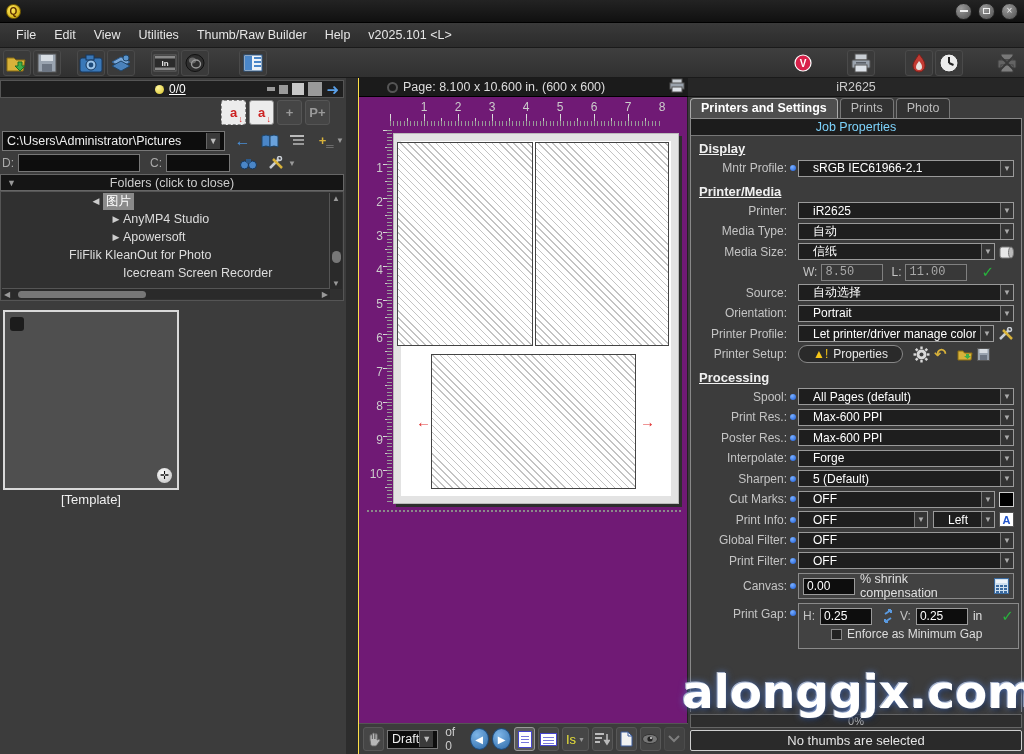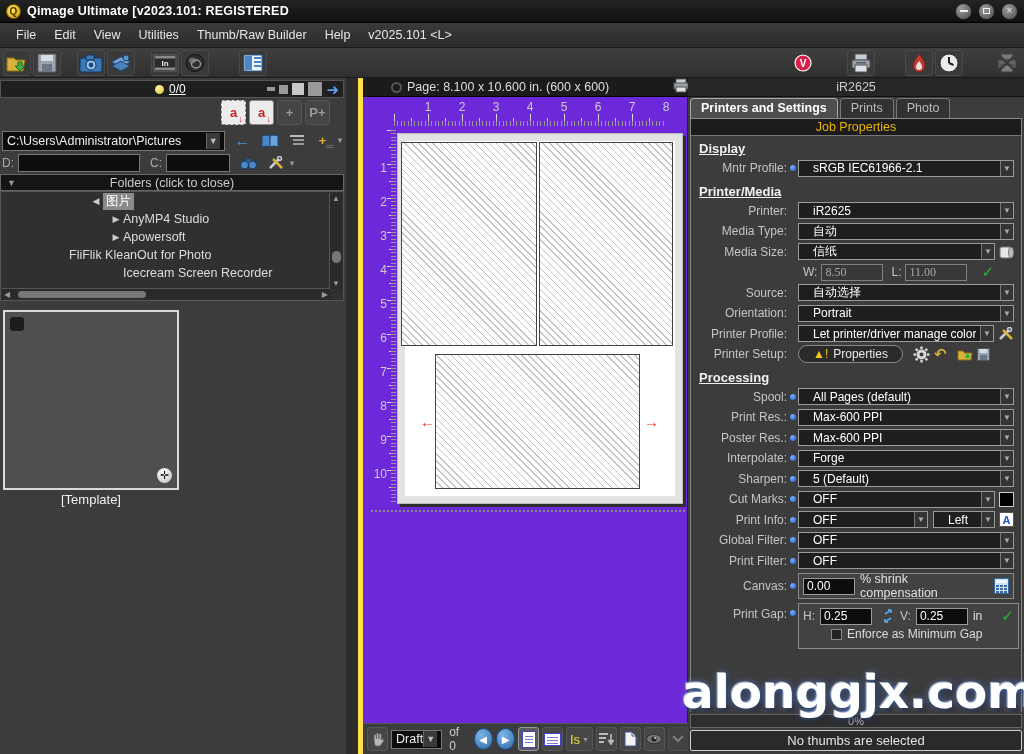--- a/index.html
+++ b/index.html
@@ -61,21 +61,21 @@
   .hsb .a{position:absolute;top:0;color:#999;font-size:8px;line-height:11px}
 
   .thumb{position:absolute;left:3px;top:232px;width:176px;height:180px;background:#4f4f4f;border:2px solid #d9d9d9}
   .thumb .chk{position:absolute;left:5px;top:5px;width:14px;height:14px;background:#1c1c1c;border-radius:3px}
   .thumb .plus{position:absolute;right:5px;bottom:5px;width:15px;height:15px;border-radius:50%;background:radial-gradient(circle at 40% 35%,#fff,#bbb);color:#111;font-size:11px;font-weight:bold;display:flex;align-items:center;justify-content:center}
   .thumblbl{position:absolute;left:3px;top:414px;width:176px;text-align:center;font-size:13px;color:#f0f0f0}
 
   .vdivider{position:absolute;left:346px;top:78px;width:12px;height:676px;background:#2c2c2c}
 
   
-  .center{position:absolute;left:358px;top:78px;width:330px;height:676px;background:#6d28d9;border-left:5px solid #fde047;border-right:1px solid #222}
+  .center{position:absolute;left:358px;top:78px;width:330px;height:676px;background:#701a75;border-left:1px solid #fde047;border-right:1px solid #222}
   .pg-hdr{position:absolute;left:0;top:0;width:330px;height:19px;background:#1b1b1b;border-bottom:1px solid #000;display:flex;align-items:center;color:#ddd;font-size:12.5px}
   .ring{width:11px;height:11px;border-radius:50%;border:2px solid #555;margin:0 5px 0 28px}
   .pg-hdr .pic{margin-left:auto;margin-right:4px}
   .hnum{position:absolute;top:22px;font-size:12px;color:#ccc;transform:translateX(-50%)}
   .hticks{position:absolute;left:31px;top:36px;width:272px;height:12px;
     background:
       repeating-linear-gradient(to right,#999 0 1px,transparent 1px 3.4px) left bottom/100% 5px no-repeat,
       repeating-linear-gradient(to right,#ccc 0 1px,transparent 1px 17px) left bottom/100% 8px no-repeat,
       repeating-linear-gradient(to right,#ddd 0 1px,transparent 1px 34px) left bottom/100% 12px no-repeat}
   .vnum{position:absolute;left:8px;width:16px;text-align:right;font-size:12px;color:#ccc;transform:translateY(-50%)}
@@ -100,32 +100,32 @@
   .pgico i{position:absolute;left:2px;right:2px;height:1px;background:#7777dd}
   .isbtn{color:#e8e13a;font-weight:normal;font-size:13px}
 
   
   .right{position:absolute;left:688px;top:78px;width:336px;height:676px;background:#3c3c3c}
   .r-hdr{position:absolute;left:0;top:0;width:336px;height:19px;background:#262626;border-bottom:1px solid #111;text-align:center;font-size:12.5px;color:#ccc;line-height:18px}
   .tabs{position:absolute;left:2px;top:20px;height:20px;display:flex;gap:2px}
   .tab{padding:2px 10px;font-size:12.5px;border:1px solid #777;border-bottom:none;border-radius:4px 4px 0 0;background:#323232;color:#bbb;line-height:15px}
   .tab.active{background:#4e4e4e;color:#fff;font-weight:bold;border-color:#aaa}
   .r-frame{position:absolute;left:2px;top:40px;width:332px;height:594px;border:1px solid #888;border-bottom:none;background:#3c3c3c;overflow:hidden}
-  .jobbar{height:17px;background:#1c1c1c;border-bottom:1px solid #777;text-align:center;font-size:12.5px;color:#eab308;line-height:16px}
+  .jobbar{height:17px;background:#1c1c1c;border-bottom:1px solid #777;text-align:center;font-size:12.5px;color:#7dd3fc;line-height:16px}
   .sechead{font-size:13px;font-weight:bold;color:#f0f0f0;text-decoration:underline;padding:5px 0 2px 8px;height:22px}
   .prow{height:20.5px;display:flex;align-items:center;padding:0 7px 0 0}
   .plabel{width:96px;text-align:right;font-size:12px;color:#c4c4c4;flex:none}
   .bdot{width:11px;flex:none;display:flex;align-items:center;justify-content:center}
   .bdot i{width:6px;height:6px;border-radius:50%;background:radial-gradient(circle at 35% 30%,#7ab0ff,#1d5dd8)}
   .dd{flex:1;height:17px;background:#1e1e1e;border:1px solid #9a9a9a;color:#fff;font-size:12px;display:flex;align-items:center;padding-left:14px;min-width:0}
   .dd .t{white-space:nowrap;overflow:hidden}
   .dd .da{margin-left:auto;width:13px;height:100%;background:#343434;border-left:1px solid #777;color:#aaa;font-size:8px;display:flex;align-items:center;justify-content:center;flex:none}
   .ddfix{flex:none}
   .icsp{flex:none;margin-left:4px;display:flex;align-items:center;justify-content:center}
-  .gin{width:62px;height:17px;background:#383838;border:1px solid #808080;color:#a8a8a8;font-size:12px;padding:0 3px;font-family:Liberation Serif, serif}
+  .gin{width:62px;height:17px;background:#383838;border:1px solid #808080;color:#a8a8a8;font-size:12px;padding:0 3px;font-family:Liberation Mono, monospace}
   .bin{width:52px;height:17px;background:#0d0d0d;border:1px solid #9a9a9a;color:#fff;font-size:12px;padding:0 3px;font-family:"Liberation Sans",sans-serif}
   .gcheck{color:#27b43c;font-size:15px;font-weight:bold}
   .propbtn{height:18px;border-radius:9px;background:#2a2a2a;border:1px solid #888;color:#e8e8e8;font-size:12px;display:flex;align-items:center;gap:5px;padding:0 14px}
   .warn{color:#f5c518;font-size:12px}
   .grp{border:1px solid #8a8a8a;background:#424242;margin:1px 7px 2px 114px;position:relative}
   .canvasgrp{height:26px;display:flex;align-items:center;gap:5px;padding:0 4px}
   .gapgrp{height:46px;padding:3px 4px 0 4px}
   .gaprow1{display:flex;align-items:center;gap:5px}
   .gaprow2{display:flex;align-items:center;gap:5px;padding-left:28px;margin-top:2px;font-size:12px;color:#ddd}
   .cbx{width:11px;height:11px;background:#222;border:1px solid #888}
@@ -134,21 +134,20 @@
 
   .wmark{position:absolute;left:-6px;top:586px;width:348px;text-align:center;font-size:47px;font-weight:bold;color:#fff;font-family:"DejaVu Sans",sans-serif;letter-spacing:0px;text-shadow:0 0 7px rgba(90,130,210,.9),2px 3px 4px rgba(0,0,0,.55),-1px -1px 0 #cfcfcf;z-index:5;pointer-events:none}
   .progress{position:absolute;left:2px;top:636px;width:332px;height:14px;background:#2e2e2e;border:1px solid #666;text-align:center;font-size:11px;color:#bbb;line-height:12px}
   .statusbar{position:absolute;left:2px;top:652px;width:332px;height:21px;background:#2a2a2a;border:1px solid #cfcfcf;border-radius:2px;text-align:center;font-size:13px;color:#e4e4e4;line-height:19px}
 </style>
 </head>
 <body>
 
 <div class="titlebar">
   <span class="appicon">Q</span>
-  <span class="title">Qimage Ultimate [v2023.101: REGISTERED</span>
   <div class="winbtns">
     <span class="wbtn">
         <span class="mn"></span>
       </span>
     <span class="wbtn">
         <span class="sq"></span>
       </span>
     <span class="wbtn">×</span>
   </div>
 </div>

